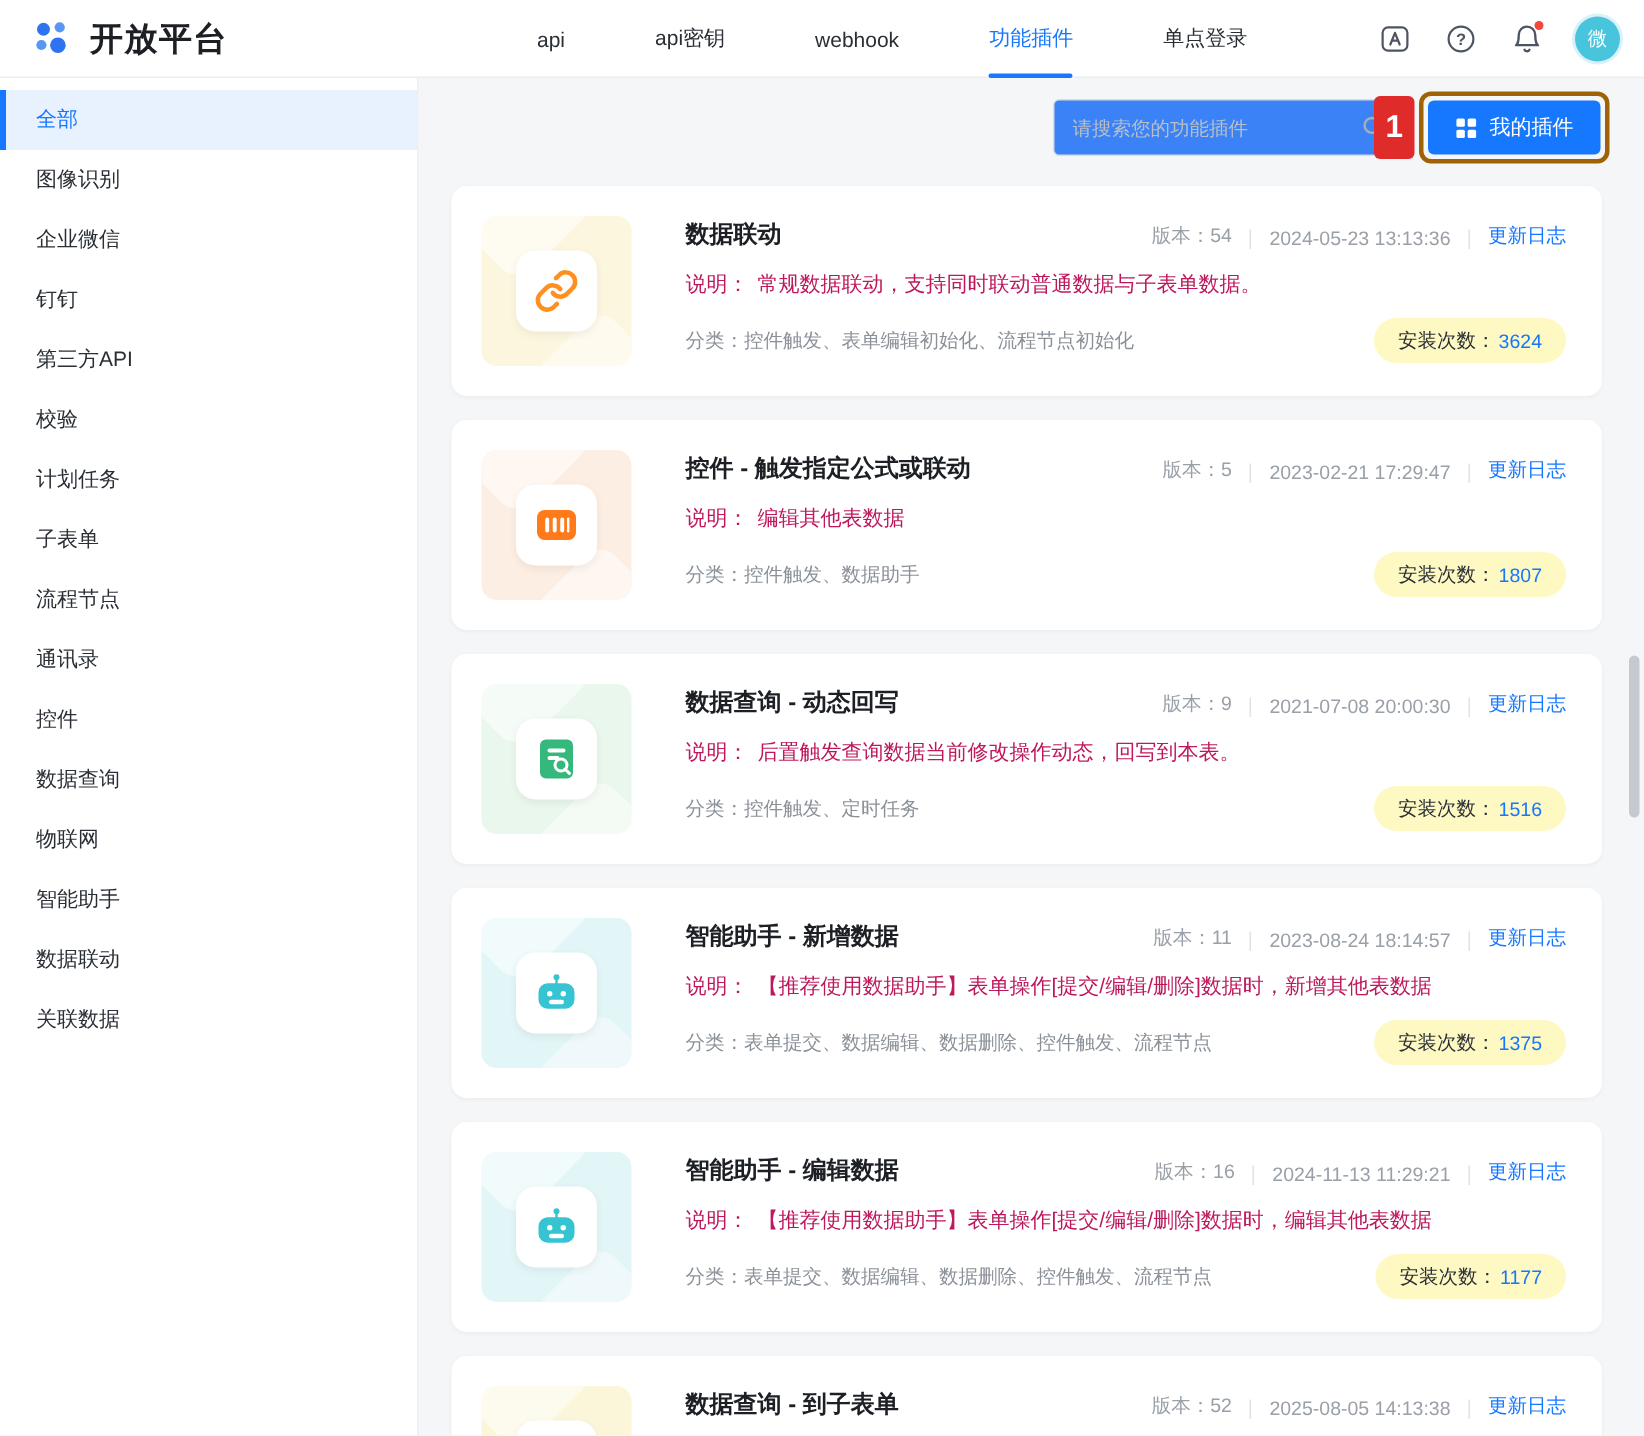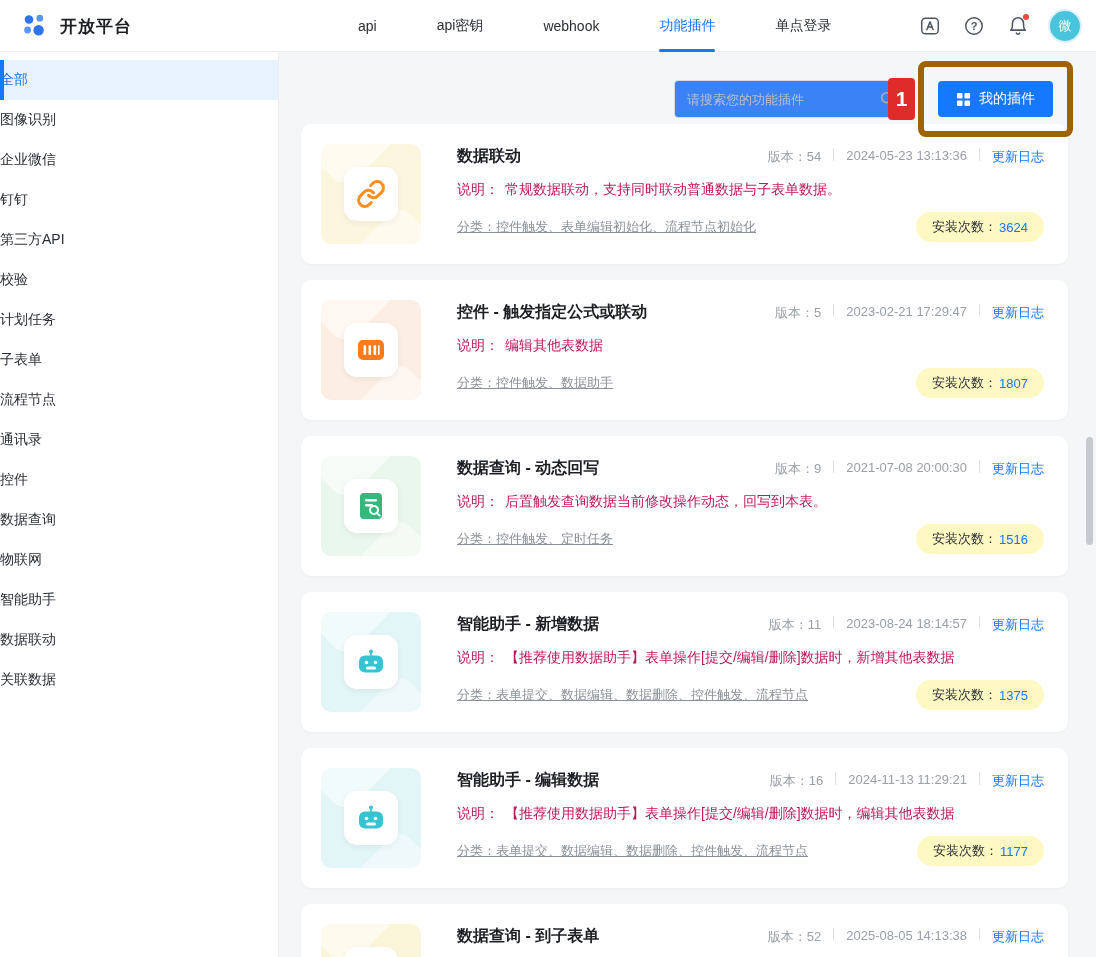--- a/index.html
+++ b/index.html
@@ -4,53 +4,53 @@
 <style>
   *{margin:0;padding:0;box-sizing:border-box;}
   html,body{width:1096px;height:957px;}
   body{position:relative;overflow:hidden;background:#f5f6f8;color:#1f2329;
        font-family:"Liberation Sans","DejaVu Sans",sans-serif;}
 
   
   .topbar{position:absolute;top:0;left:0;right:0;height:52px;background:#fff;
           border-bottom:1px solid #ebedf0;z-index:10;}
   .brand{position:absolute;left:22px;top:0;height:52px;display:flex;align-items:center;gap:12px;}
-  .app-title{font-size:17px;font-weight:700;letter-spacing:1px;color:#1c1f24;}
+  .app-title{font-size:22px;font-weight:700;letter-spacing:1px;color:#1c1f24;}
   .topnav{position:absolute;left:358px;top:0;height:52px;display:flex;gap:60px;}
   .navitem{position:relative;display:flex;align-items:center;height:52px;font-size:14px;
            color:#2a2f36;cursor:pointer;text-decoration:none;}
   .navitem.active{color:#1677ff;font-weight:500;}
   .navitem.active::after{content:"";position:absolute;left:0;right:0;bottom:0;height:3px;
            border-radius:2px;background:#1677ff;}
   .top-actions{position:absolute;right:16px;top:0;height:52px;display:flex;align-items:center;gap:20px;}
   .icon-btn{position:relative;display:flex;align-items:center;justify-content:center;
             width:24px;height:24px;cursor:pointer;}
   .bell-dot{position:absolute;top:0;right:1px;width:6px;height:6px;border-radius:50%;background:#f2473a;}
   .avatar{width:30px;height:30px;border-radius:50%;background:#49c4dd;color:#fff;display:flex;
           align-items:center;justify-content:center;font-size:13px;box-shadow:0 0 0 2px #d9f1f8;cursor:pointer;}
 
   
   .sidebar{position:absolute;left:0;top:52px;bottom:0;width:279px;background:#fff;
            border-right:1px solid #eceef1;padding-top:8px;z-index:5;}
-  .side-item{position:relative;height:40px;display:flex;align-items:center;
+  .side-item{position:relative;height:40px;display:flex;align-items:center;padding-left:24px;
              font-size:14px;color:#2a2f36;cursor:pointer;}
   .side-item.active{background:#e8f1fe;color:#1677ff;}
   .side-item.active::before{content:"";position:absolute;left:0;top:0;bottom:0;width:4px;background:#1677ff;}
 
   
   .main{position:absolute;left:279px;top:52px;right:0;bottom:0;background:#f5f6f8;overflow:hidden;}
   .toolbar{position:absolute;top:9px;right:23px;display:flex;align-items:center;z-index:3;}
   .search-wrap{position:relative;margin-right:-18px;}
   .search{width:232px;height:38px;border:1px solid #d8dce2;border-radius:4px;background:#3b82f6;
           padding:0 34px 0 12px;font-size:13px;color:#333;outline:none;font-family:inherit;}
   .search::placeholder{color:#b9bfc8;}
   .search-ic{position:absolute;right:9px;top:10px;}
   .annot-badge{width:27px;height:42px;background:#e02b2b;border-radius:4px;color:#fff;font-size:21px;
           font-weight:700;display:flex;align-items:center;justify-content:center;z-index:4;margin-right:3px;}
-  .annot-box{border:6px solid #a16207;border-radius:8px;padding:14px;}
+  .annot-box{border:3px solid #a16207;border-radius:8px;padding:3px;}
   .btn-primary{display:flex;align-items:center;gap:8px;height:36px;padding:0 18px;background:#1677ff;
           border:none;border-radius:4px;color:#fff;font-size:14px;cursor:pointer;font-family:inherit;}
 
   .cards{position:absolute;top:72px;left:22px;right:28px;}
   .card{display:flex;height:140px;background:#fff;border-radius:10px;margin-bottom:16px;padding:20px;
         box-shadow:0 1px 3px rgba(30,35,43,0.04);cursor:pointer;}
   .tile{position:relative;width:100px;height:100px;border-radius:10px;flex-shrink:0;display:flex;
         align-items:center;justify-content:center;overflow:hidden;}
   .tile::before{content:"";position:absolute;width:76px;height:76px;border-radius:16px;
         background:rgba(255,255,255,0.55);transform:rotate(45deg);top:-46px;left:-14px;}
@@ -61,26 +61,26 @@
   .t-cream{background:#fdf6df;}
   .t-peach{background:#fdeee3;}
   .t-green{background:#e9f7ec;}
   .t-cyan{background:#e2f5f7;}
   .t-cream2{background:#fbf6da;}
 
   .card-body{flex:1;margin-left:36px;display:flex;flex-direction:column;justify-content:space-between;
         padding:2px 4px 2px 0;min-width:0;}
   .row{display:flex;justify-content:space-between;align-items:center;}
   .p-title{font-size:16px;font-weight:700;color:#1c1f24;}
-  .meta{display:flex;align-items:flex-start;gap:12px;font-size:13px;color:#9aa0a8;white-space:nowrap;}
+  .meta{display:flex;align-items:flex-end;gap:12px;font-size:13px;color:#9aa0a8;white-space:nowrap;}
   .sep{width:1px;height:13px;background:#dfe2e7;}
   .changelog{color:#1677ff;cursor:pointer;text-decoration:none;}
   .desc{font-size:14px;color:#be185d;overflow:hidden;white-space:nowrap;text-overflow:ellipsis;}
   .desc-prefix{margin-right:6px;}
-  .cats{font-size:13px;color:#8b9199;text-decoration:underline;}
+  .cats{font-size:13px;color:#8b9199;}
   .installs{height:30px;background:#fef9c3;border-radius:15px;padding:0 16px;display:flex;
         align-items:center;font-size:13px;color:#2a2f36;}
   .installs .count{color:#1677ff;margin-left:2px;}
   .scroll-thumb{position:absolute;right:3px;top:437px;width:7px;height:108px;border-radius:4px;
         background:#c6cad0;z-index:20;cursor:grab;}
 </style>
 </head>
 <body>
 
 <header class="topbar">

